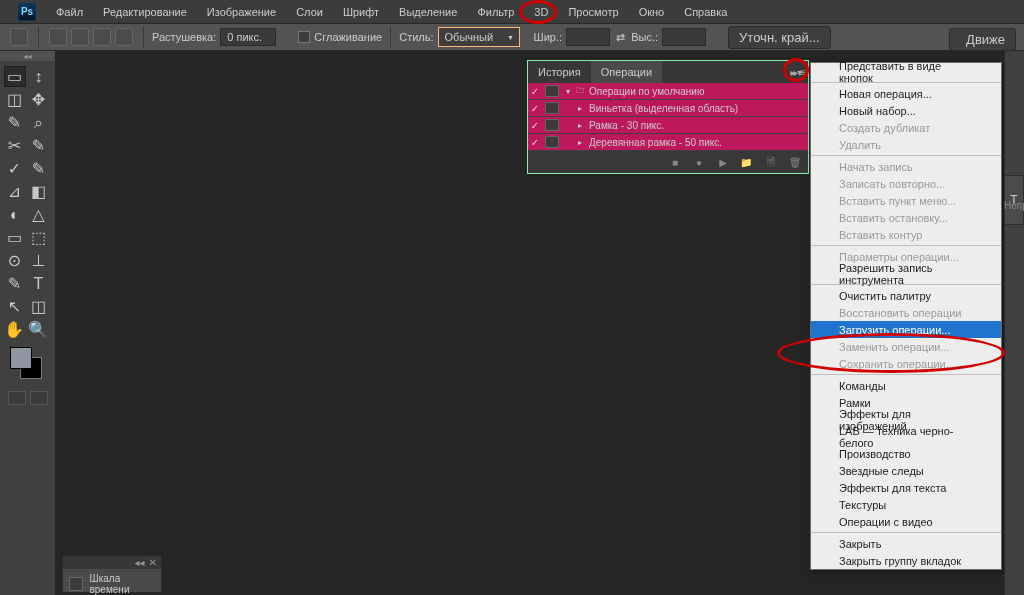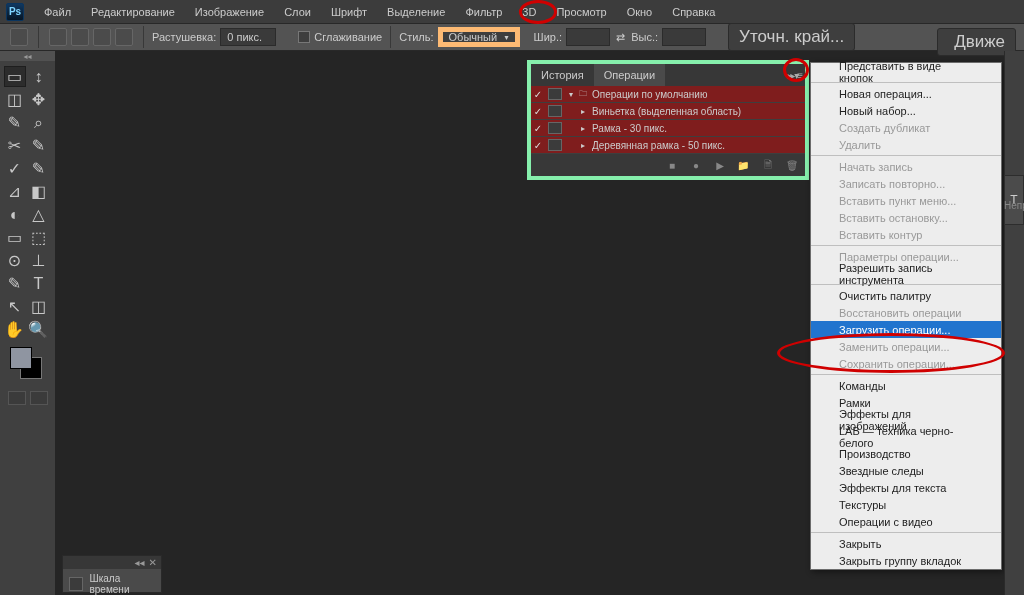--- a/index.html
+++ b/index.html
@@ -1,52 +1,52 @@
 <!DOCTYPE html>
 <html><head>
 <meta charset="utf-8">
 <style>
   * { margin: 0; padding: 0; box-sizing: border-box; font-family: Arial, sans-serif; }
   body { width: 1024px; height: 595px; background: #252525; color: #BBBBBB; overflow: hidden; position: relative; }
 
   
   .menubar { height: 23px; background: #3C3C3C; display: flex; align-items: center; padding: 0 6px; font-size: 11px; }
-  .ps-logo { width: 18px; height: 18px; background: linear-gradient(to bottom,#103860,#061524); border:1px solid #0a355f; color: #7fd5ff; font-size: 10px; font-weight: bold; display: flex; align-items: center; justify-content: center; margin-right: 10px; border-radius:2px; }
+  .ps-logo { width: 18px; height: 18px; background: linear-gradient(to bottom,#103860,#061524); border:1px solid #0a355f; color: #7fd5ff; font-size: 10px; font-weight: bold; display: flex; align-items: center; justify-content: center; margin-right: 10px; border-radius:2px;margin-left:12px; }
   .menu-item { padding: 4px 10px; cursor: default; color: #CCC; }
 
   
   .optionsbar { height: 28px; background: #535353; border-top:1px solid #282828; border-bottom:1px solid #282828; display: flex; align-items: center; font-size: 11px; padding: 0 8px; color:#CCC; }
   .opt-icon { width:18px; height:18px; border:1px solid #666; margin: 0 2px; background:#4b4b4b; border-radius:2px; }
   .opt-sep { width:1px; height: 22px; background: #383838; margin: 0 8px; }
   .opt-label { margin-right: 4px; }
   .opt-input { background: #3A3A3A; border:1px solid #2b2b2b; color: #CCC; font-size:11px; padding: 2px 6px; width: 56px; height:18px; }
   .opt-chk { width:12px; height:12px; border:1px solid #777; margin: 0 4px; background:#3e3e3e; }
-  .opt-select { background: #3e3e3e; border:5px solid #fdba74; color: #CCC; font-size:11px; padding:2px 6px; height: 20px; width:82px; display:flex; align-items:center; justify-content:space-between;}
-  .opt-btn { background:#3e3e3e; border:1px solid #2b2b2b; color:#CCC; font-size:17px; padding:3px 10px; border-radius:3px; }
+  .opt-select { background: #3e3e3e; border:1px solid #fdba74; color: #CCC; font-size:11px; padding:2px 6px; height: 20px; width:82px; display:flex; align-items:center; justify-content:space-between;}
+  .opt-btn { background:#3e3e3e; border:1px solid #2b2b2b; color:#CCC; font-size:13px; padding:3px 10px; border-radius:3px; }
   .opt-right-btn { position:absolute; right:8px; top:28px;padding-left:16px; }
 
   
   .tool-dock { position:absolute; left:0; top:51px; bottom:0; width:55px; background:#404040; }
   .tool-tab { height:10px; background:#515151; display:flex; align-items:center; justify-content:center; font-size:8px; color:#999;}
   .tools { display:flex; flex-wrap:wrap; width:50px; margin:4px auto 0;}
   .tool { width:22px; height:21px; margin:1px; display:flex; align-items:center; justify-content:center; color:#C8C8C8; cursor:default;}
   .tool.active { background:#2c2c2c; border:1px solid #1e1e1e;}
   .swatches { margin:6px auto; width:36px; height:34px; position:relative;}
   .swatch-fg { width:22px; height:22px; background:#8f95a1; border:1px solid #000; position:absolute; top:0; left:0; z-index:2;}
   .swatch-bg { width:22px; height:22px; background:#000; border:1px solid #777; position:absolute; top:10px; left:10px;}
   .minitools { display:flex; margin:10px auto; width:44px; justify-content:space-around;}
   .minitool { width:18px; height:14px; border:1px solid #555; background:#3b3b3b;}
 
   
   .right-dock { position:absolute; right:0; top:51px; bottom:0; width:20px; background:#404040; border-left:1px solid #2a2a2a;}
   .text-tab { position:absolute; right:0; top:175px; width:20px; height:50px; background:#4b4b4b; border:1px solid #2d2d2d; color:#CCC; font-size:12px; display:flex; align-items:center; justify-content:center;}
   .side-label { position:absolute; right:0; top:200px; width:20px; height:18px; font-size:10px; color:#888; text-align:center;}
 
   
-  .panel { position:absolute; left:527px; top:60px; width:282px; background:#7f1d1d; border:4px solid #86efac;}
+  .panel { position:absolute; left:527px; top:60px; width:282px; background:#be185d; border:1px solid #86efac;}
   .panel-tabrow { display:flex; height:22px; background:#373737; align-items:center; font-size:11px; position:relative;}
   .panel-tab { padding:5px 10px; color:#CCC; cursor:default;}
   .panel-tab.active { background:#4a4a4a; }
   .panel-collapse { position:absolute; right:4px; font-size:10px; color:#AAA; letter-spacing:-2px;}
   .action-rows { }
   .action-row { display:flex; align-items:center; height:17px; font-size:10px; color:#CCC; border-bottom:1px solid #3e3e3e;}
   .ar-left { display:flex; align-items:center; }
   .ar-check { width:14px; text-align:center; font-size:10px; color:#DDD;}
   .ar-box { width:14px; height:12px; border:1px solid #666; margin:0 3px; background:#3b3b3b;}
   .ar-indent { width:12px;}

